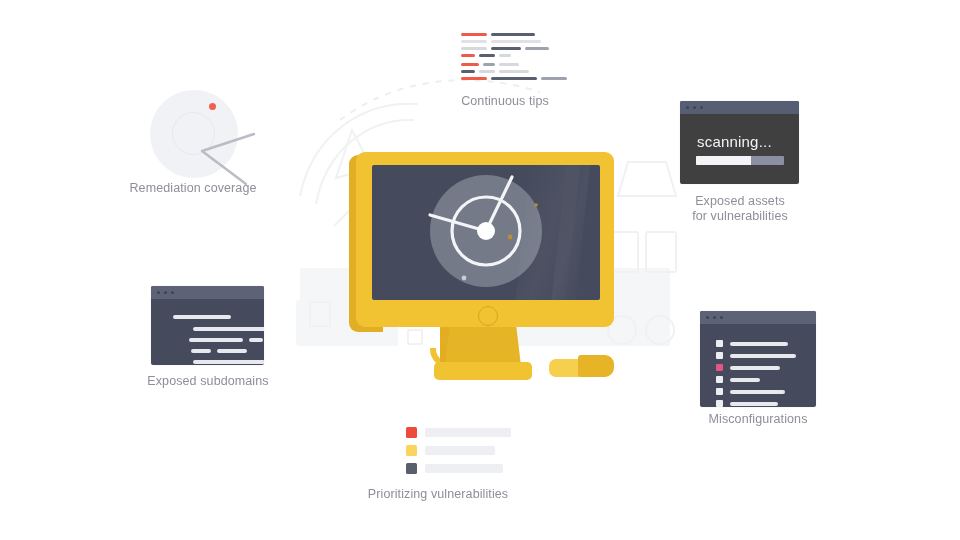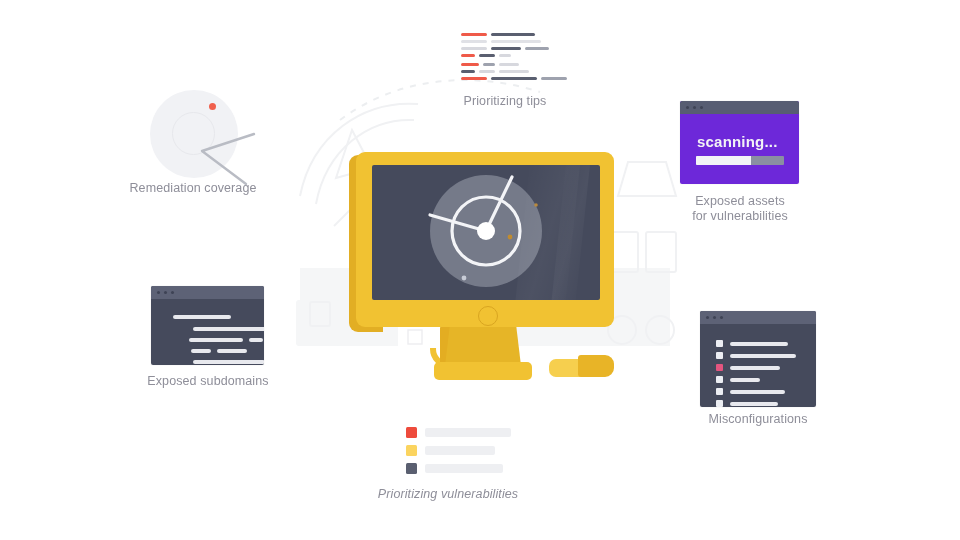--- a/index.html
+++ b/index.html
@@ -63,21 +63,21 @@
     height: calc(100% - 13px);
   }
   .code-line {
     position: absolute;
     height: 3.5px;
     background: #e8e9ee;
     border-radius: 2px;
   }
 
   
-  .scan-win { background: #6d28d9; font-weight: bold; }
+  .scan-win { background: #404040; }
   .scan-win .win-bar { background: #575d72; }
   .scan-text {
     position: absolute;
     color: #f2f3f6;
     font-size: 15px;
     font-family: "Liberation Sans", sans-serif;
     letter-spacing: 0.2px;
   }
   .scan-track {
     position: absolute;
@@ -251,21 +251,21 @@
         <div class="tip-line" style="left: 0px; top: 30px; width: 18px; background: rgb(239, 90, 73);"></div>
         <div class="tip-line" style="left: 22px; top: 30px; width: 12px; background: rgb(158, 162, 174);"></div>
         <div class="tip-line" style="left: 38px; top: 30px; width: 20px; background: rgb(215, 216, 222);"></div>
         <div class="tip-line" style="left: 0px; top: 37px; width: 14px; background: rgb(90, 95, 112);"></div>
         <div class="tip-line" style="left: 18px; top: 37px; width: 16px; background: rgb(215, 216, 222);"></div>
         <div class="tip-line" style="left: 38px; top: 37px; width: 30px; background: rgb(215, 216, 222);"></div>
         <div class="tip-line" style="left: 0px; top: 44px; width: 26px; background: rgb(239, 90, 73);"></div>
         <div class="tip-line" style="left: 30px; top: 44px; width: 46px; background: rgb(90, 95, 112);"></div>
         <div class="tip-line" style="left: 80px; top: 44px; width: 26px; background: rgb(158, 162, 174);"></div>
       </div>
-    <div class="caption" style="left:425px; top:94px; width:160px;">Prioritizing tips</div>
+    <div class="caption" style="left:425px; top:94px; width:160px;">Continuous tips</div>
   </div>
 
   <div>
     <div class="win scan-win" style="left:680px; top:101px; width:119px; height:83px;">
       <div class="win-bar">
         <span class="win-dot" style="left:6px;"></span>
         <span class="win-dot" style="left:13px;"></span>
         <span class="win-dot" style="left:20px;"></span>
       </div>
       <div class="win-body">
@@ -338,21 +338,21 @@
 
   <div>
     <div class="abs" id="priority-rows" style="left:406px; top:427px; width:110px; height:46px;">
         <div class="pr-sq" style="left: 0px; top: 0px; background: rgb(238, 75, 60);"></div>
         <div class="pr-bar" style="left: 19px; top: 1px; width: 86px;"></div>
         <div class="pr-sq" style="left: 0px; top: 18px; background: rgb(251, 212, 95);"></div>
         <div class="pr-bar" style="left: 19px; top: 19px; width: 70px;"></div>
         <div class="pr-sq" style="left: 0px; top: 36px; background: rgb(90, 95, 112);"></div>
         <div class="pr-bar" style="left: 19px; top: 37px; width: 78px;"></div>
       </div>
-    <div class="caption" style="left:363px; top:487px; width:170px;font-style:italic;">Prioritizing vulnerabilities</div>
+    <div class="caption" style="left:353px; top:487px; width:170px;">Prioritizing vulnerabilities</div>
   </div>
 
   <div>
 
     <div class="mug-handle" style="left:430px; top:330px; width:26px; height:26px;"></div>
     <div class="mug-body" style="left:440px; top:326px; width:38px; height:54px;"></div>
 
     <div class="abs" style="left:398px; top:320px; width:42px; height:28px; background:#ffffff;"></div>
     <svg class="abs" width="24" height="24" viewBox="0 0 24 24" style="left:406px; top:328px;">
       <rect x="2" y="2" width="14" height="14" fill="none" stroke="#ededf0" stroke-width="1.4"></rect>

